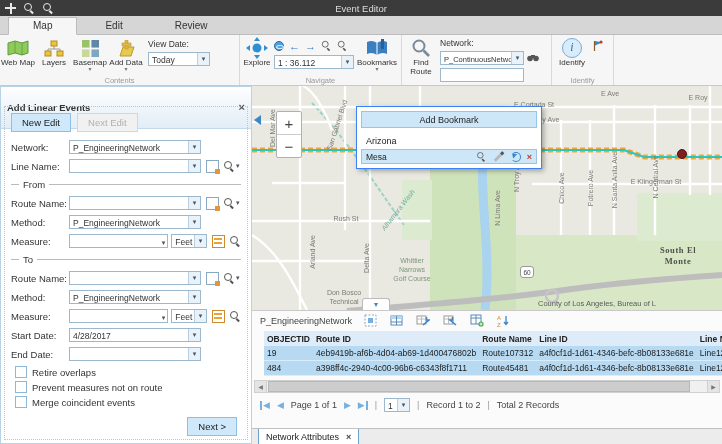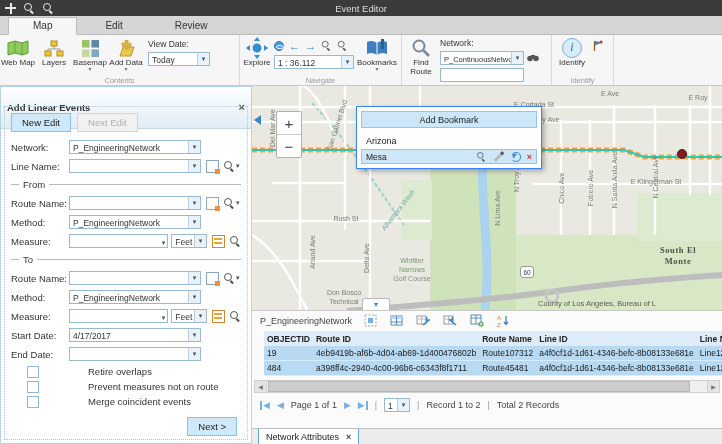--- a/index.html
+++ b/index.html
@@ -57,21 +57,21 @@
   .w36{width:36px;margin-left:3px;}
   .legend{display:flex;align-items:center;margin:6px 0 6px;color:#333;font-size:9.5px;}
   .legend::before{content:"";width:8px;border-top:1px solid #bbb;margin-right:4px;}
   .legend::after{content:"";flex:1;border-top:1px solid #bbb;margin-left:4px;}
   .mini{margin-left:5px;display:inline-flex;align-items:center;}
   .pick-icon{width:11px;height:11px;border:1px solid #8aa8c0;position:relative;background:#fff;}
   .pick-icon::after{content:"";position:absolute;right:-2px;bottom:-2px;width:5px;height:5px;background:#e8923a;}
   .meas-icon{width:11px;height:11px;border:1px solid #d08a2e;position:relative;background:#fff;}
   .meas-icon::after{content:"";position:absolute;left:1px;top:2px;width:8px;height:2px;background:#e8a23a;box-shadow:0 4px 0 #e8a23a;}
   .inline-caret{border:none;background:none;font-size:7px;color:#456;margin-left:1px;}
-  .cb{display:flex;margin:3px 16px;font-size:9.5px;gap:44px;}
+  .cb{display:flex;align-items:center;margin:3px 4px;font-size:9.5px;}
   .cb .box{width:10px;height:10px;border:1px solid #8fb8d8;background:#fff;margin-right:5px;flex:none;}
   .nextrow{display:flex;justify-content:flex-end;margin-top:9px;padding-right:4px;}
   
   .map{position:absolute;left:252px;top:85px;width:470px;height:225px;background:#e9e8e1;overflow:hidden;z-index:10;}
   .map svg.base{position:absolute;left:0;top:0;}
   .hlab{position:absolute;transform:translate(-50%,-50%);font-size:7px;color:#7c7c76;white-space:nowrap;z-index:12;}
   .vlab{position:absolute;transform:translate(-50%,-50%) rotate(-90deg);font-size:7px;color:#7c7c76;white-space:nowrap;z-index:12;}
   .mlab{text-align:center;white-space:pre-line;line-height:1.25;}
   .lab-green{color:#7d9878;}
   .lab-city{font-family:"Liberation Serif",serif;font-weight:bold;font-size:8.5px;color:#50504a;letter-spacing:.6px;}
@@ -501,21 +501,21 @@
           </span>
         <span class="mini">
             <span class="mag dark"></span>
           </span>
       </div>
 
 
       <div class="frow">
         <span class="flabel">Start Date:</span>
         <div class="sel w132">
-          <span class="sel-text">4/17/2017</span>
+          <span class="sel-text">4/28/2017</span>
           <span class="caret"></span>
         </div>
       </div>
       <div class="frow">
         <span class="flabel">End Date:</span>
         <div class="sel w132">
           <span class="sel-text"></span>
           <span class="caret"></span>
         </div>
       </div>

